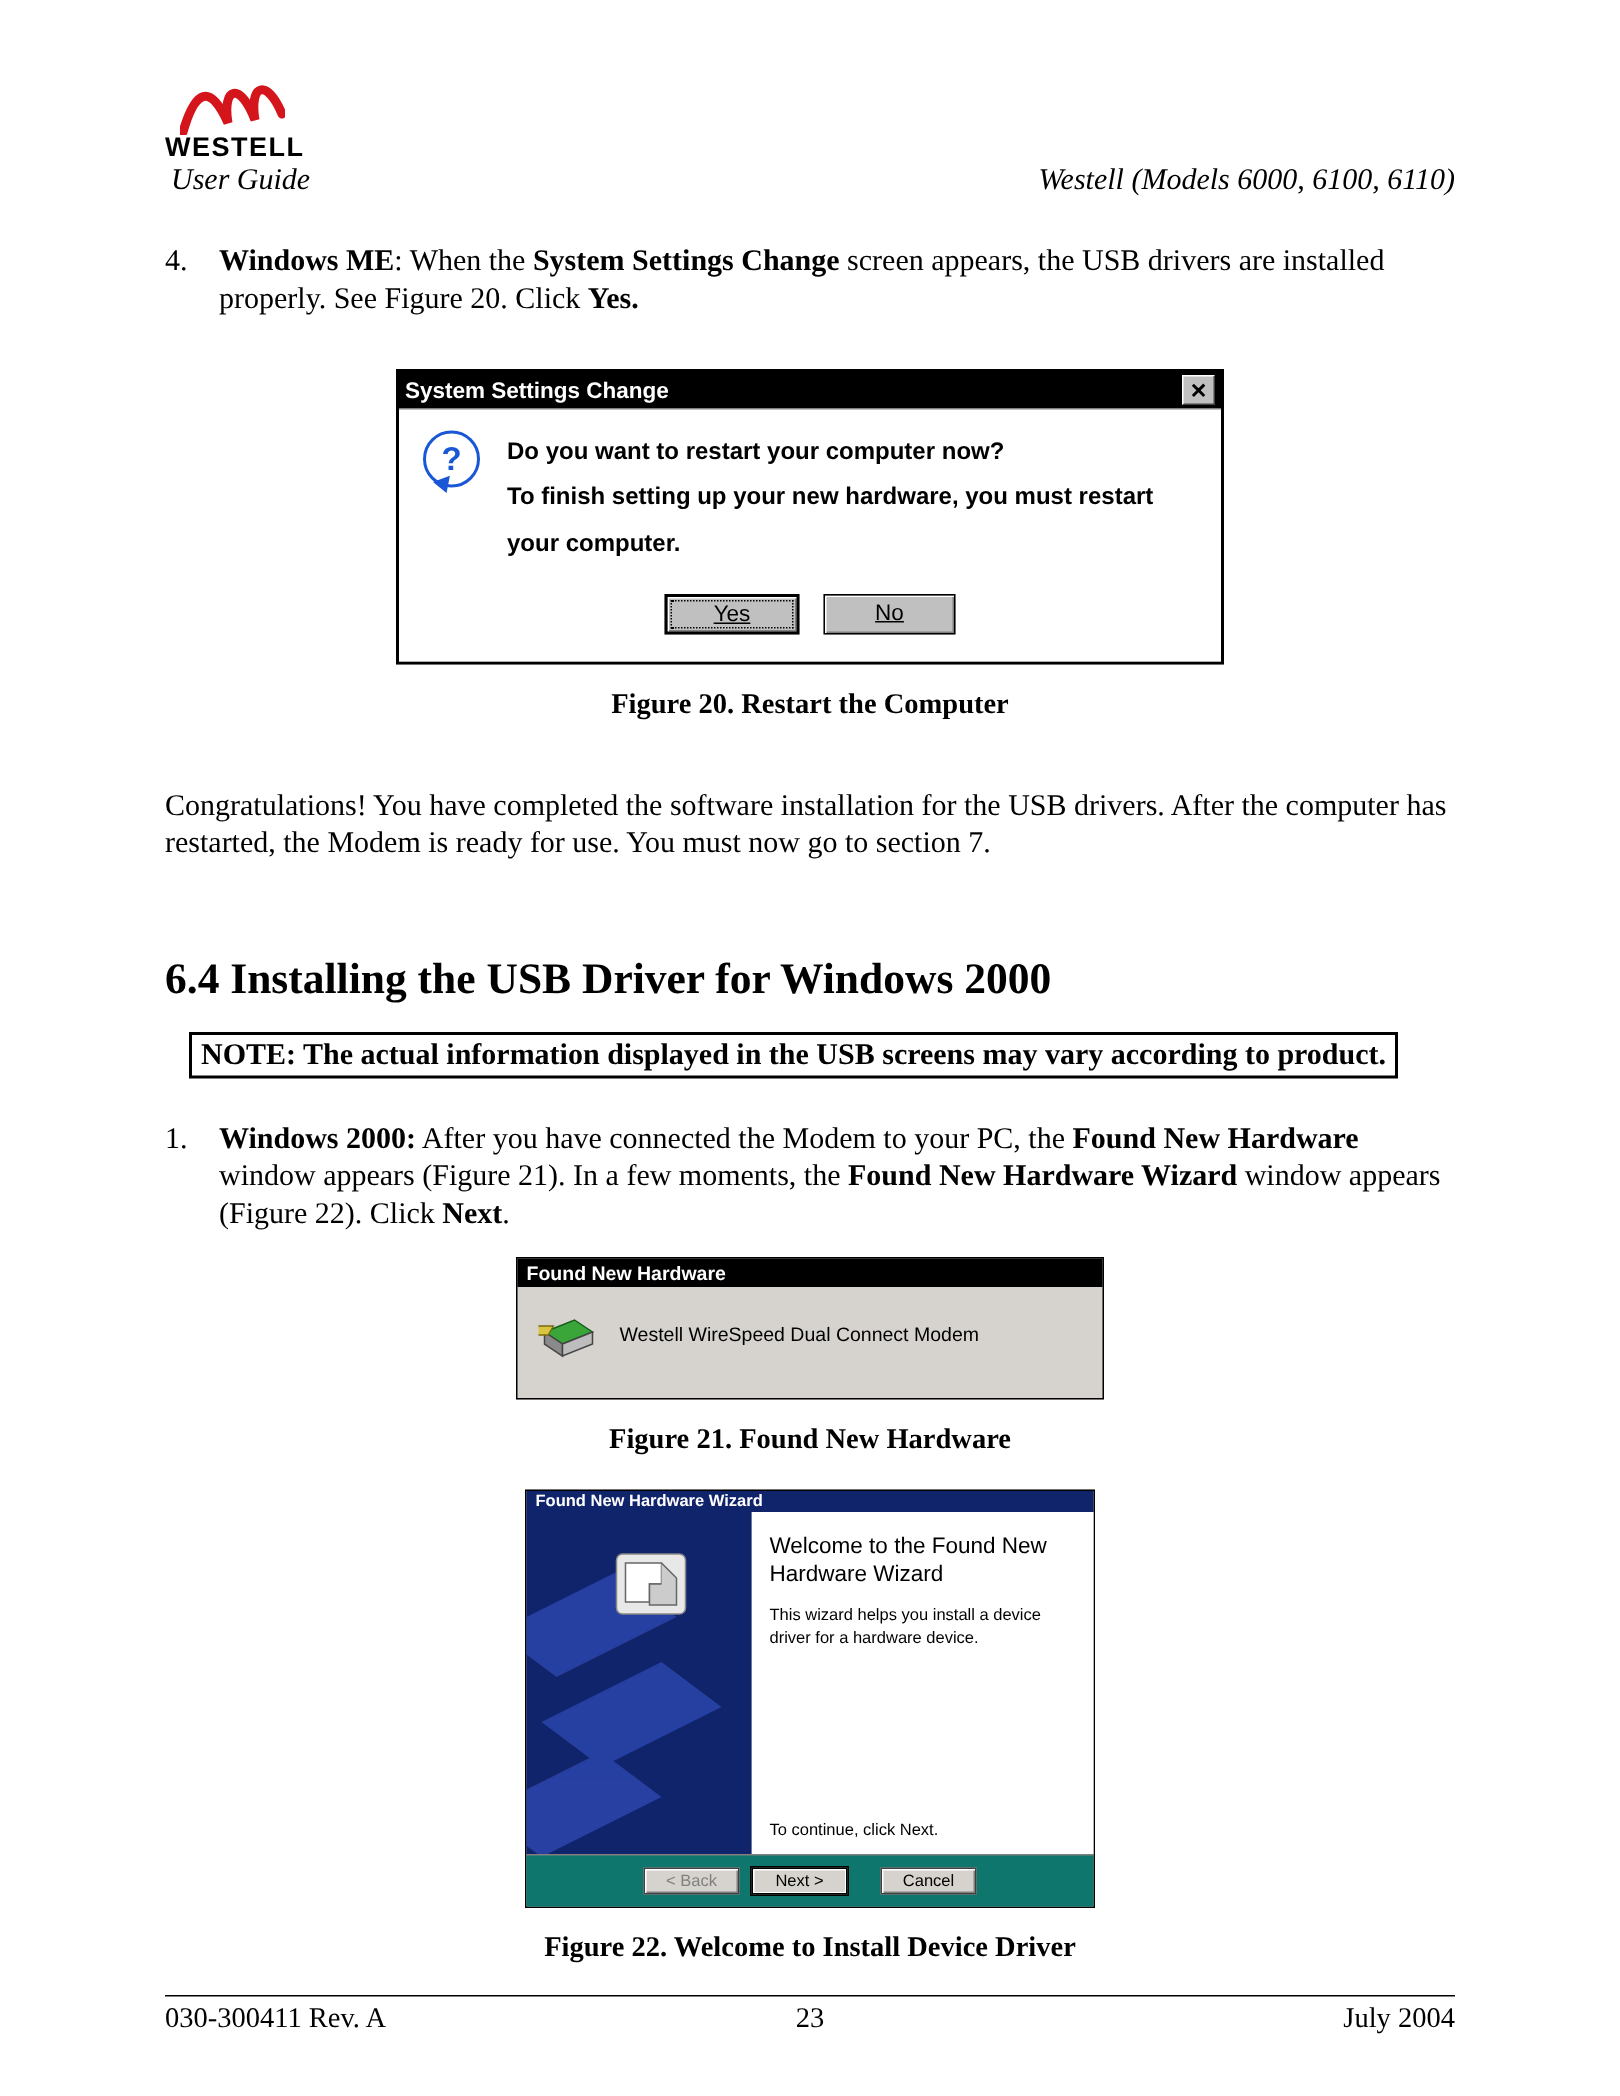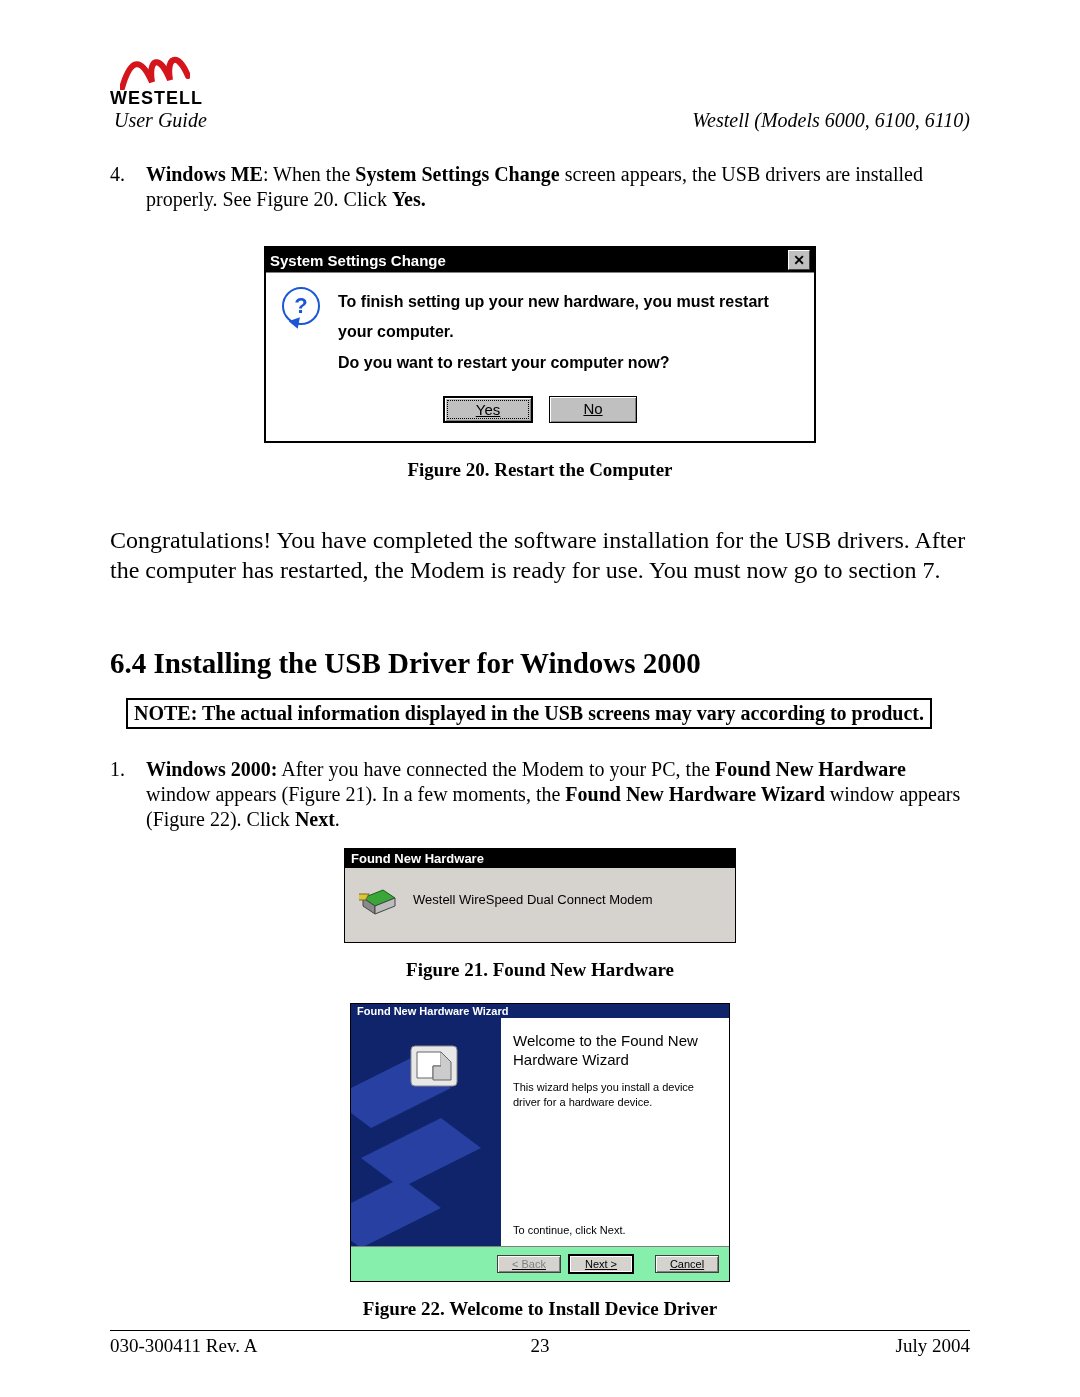--- a/index.html
+++ b/index.html
@@ -109,21 +109,21 @@
     background:#c0c0c0;
     border: 1px solid #000;
     box-shadow: inset 1px 1px 0 #fff, inset -1px -1px 0 #808080;
     font-size: 15px;
     text-align:center;
     font-family: "MS Sans Serif", Tahoma, Arial, sans-serif;
   }
   .win-btn.default-btn { outline: 1px dotted #000; outline-offset: -5px; border:2px solid #000; }
   .uline { text-decoration: underline; }
 
-  .para { font-size: 24px; line-height:1.25; margin-top: 44px; }
+  .para { font-size: 20px; line-height:1.25; margin-top: 44px; }
 
   h2.section {
     font-size: 29px; font-weight: bold;
     margin: 62px 0 18px 0;
   }
   .note-box {
     border: 2px solid #000;
     display:inline-block;
     padding: 2px 6px;
     font-weight: bold;
@@ -181,23 +181,22 @@
     background:#fff;
     padding: 14px 16px 10px 12px;
     display:flex; flex-direction:column;
   }
   .dlg3-welcome { font-size:15px; line-height:1.25; margin-bottom:10px; }
   .dlg3-desc { font-size:11px; line-height:1.35; }
   .dlg3-continue { margin-top:auto; font-size:11px; }
   .dlg3-footer {
     border-top:1px solid #808080;
     padding:8px 10px;
-    display:flex; justify-content:flex-end; gap:8px;
-    background:#86efac;
-    text-decoration:underline;
+    display:flex; justify-content:center; gap:8px;
+    background:#0f766e;
   }
   .w2k-btn {
     width:62px;
     padding:2px 0;
     font-size:11px;
     background:#d6d3ce;
     border:1px solid #404040;
     box-shadow: inset 1px 1px 0 #fff, inset -1px -1px 0 #808080;
     text-align:center;
   }
@@ -248,22 +247,22 @@
         <span>System Settings Change</span>
         <span class="spacer"></span>
         <span class="dlg1-close">✕</span>
       </div>
       <div class="dlg1-body">
         <div class="dlg1-row">
           <div class="q-icon">
             <div class="q-bubble">?<div class="q-tail"></div></div>
           </div>
           <div class="dlg1-msg">
+            <div>Do you want to restart your computer now?</div>
             <div>To finish setting up your new hardware, you must restart your computer.</div>
-            <div>Do you want to restart your computer now?</div>
           </div>
         </div>
         <div class="dlg1-btns">
           <div class="win-btn default-btn"><span class="uline">Yes</span></div>
           <div class="win-btn"><span class="uline">No</span></div>
         </div>
       </div>
     </div>
   </div>
   <div class="fig-caption">Figure 20. Restart the Computer</div>

